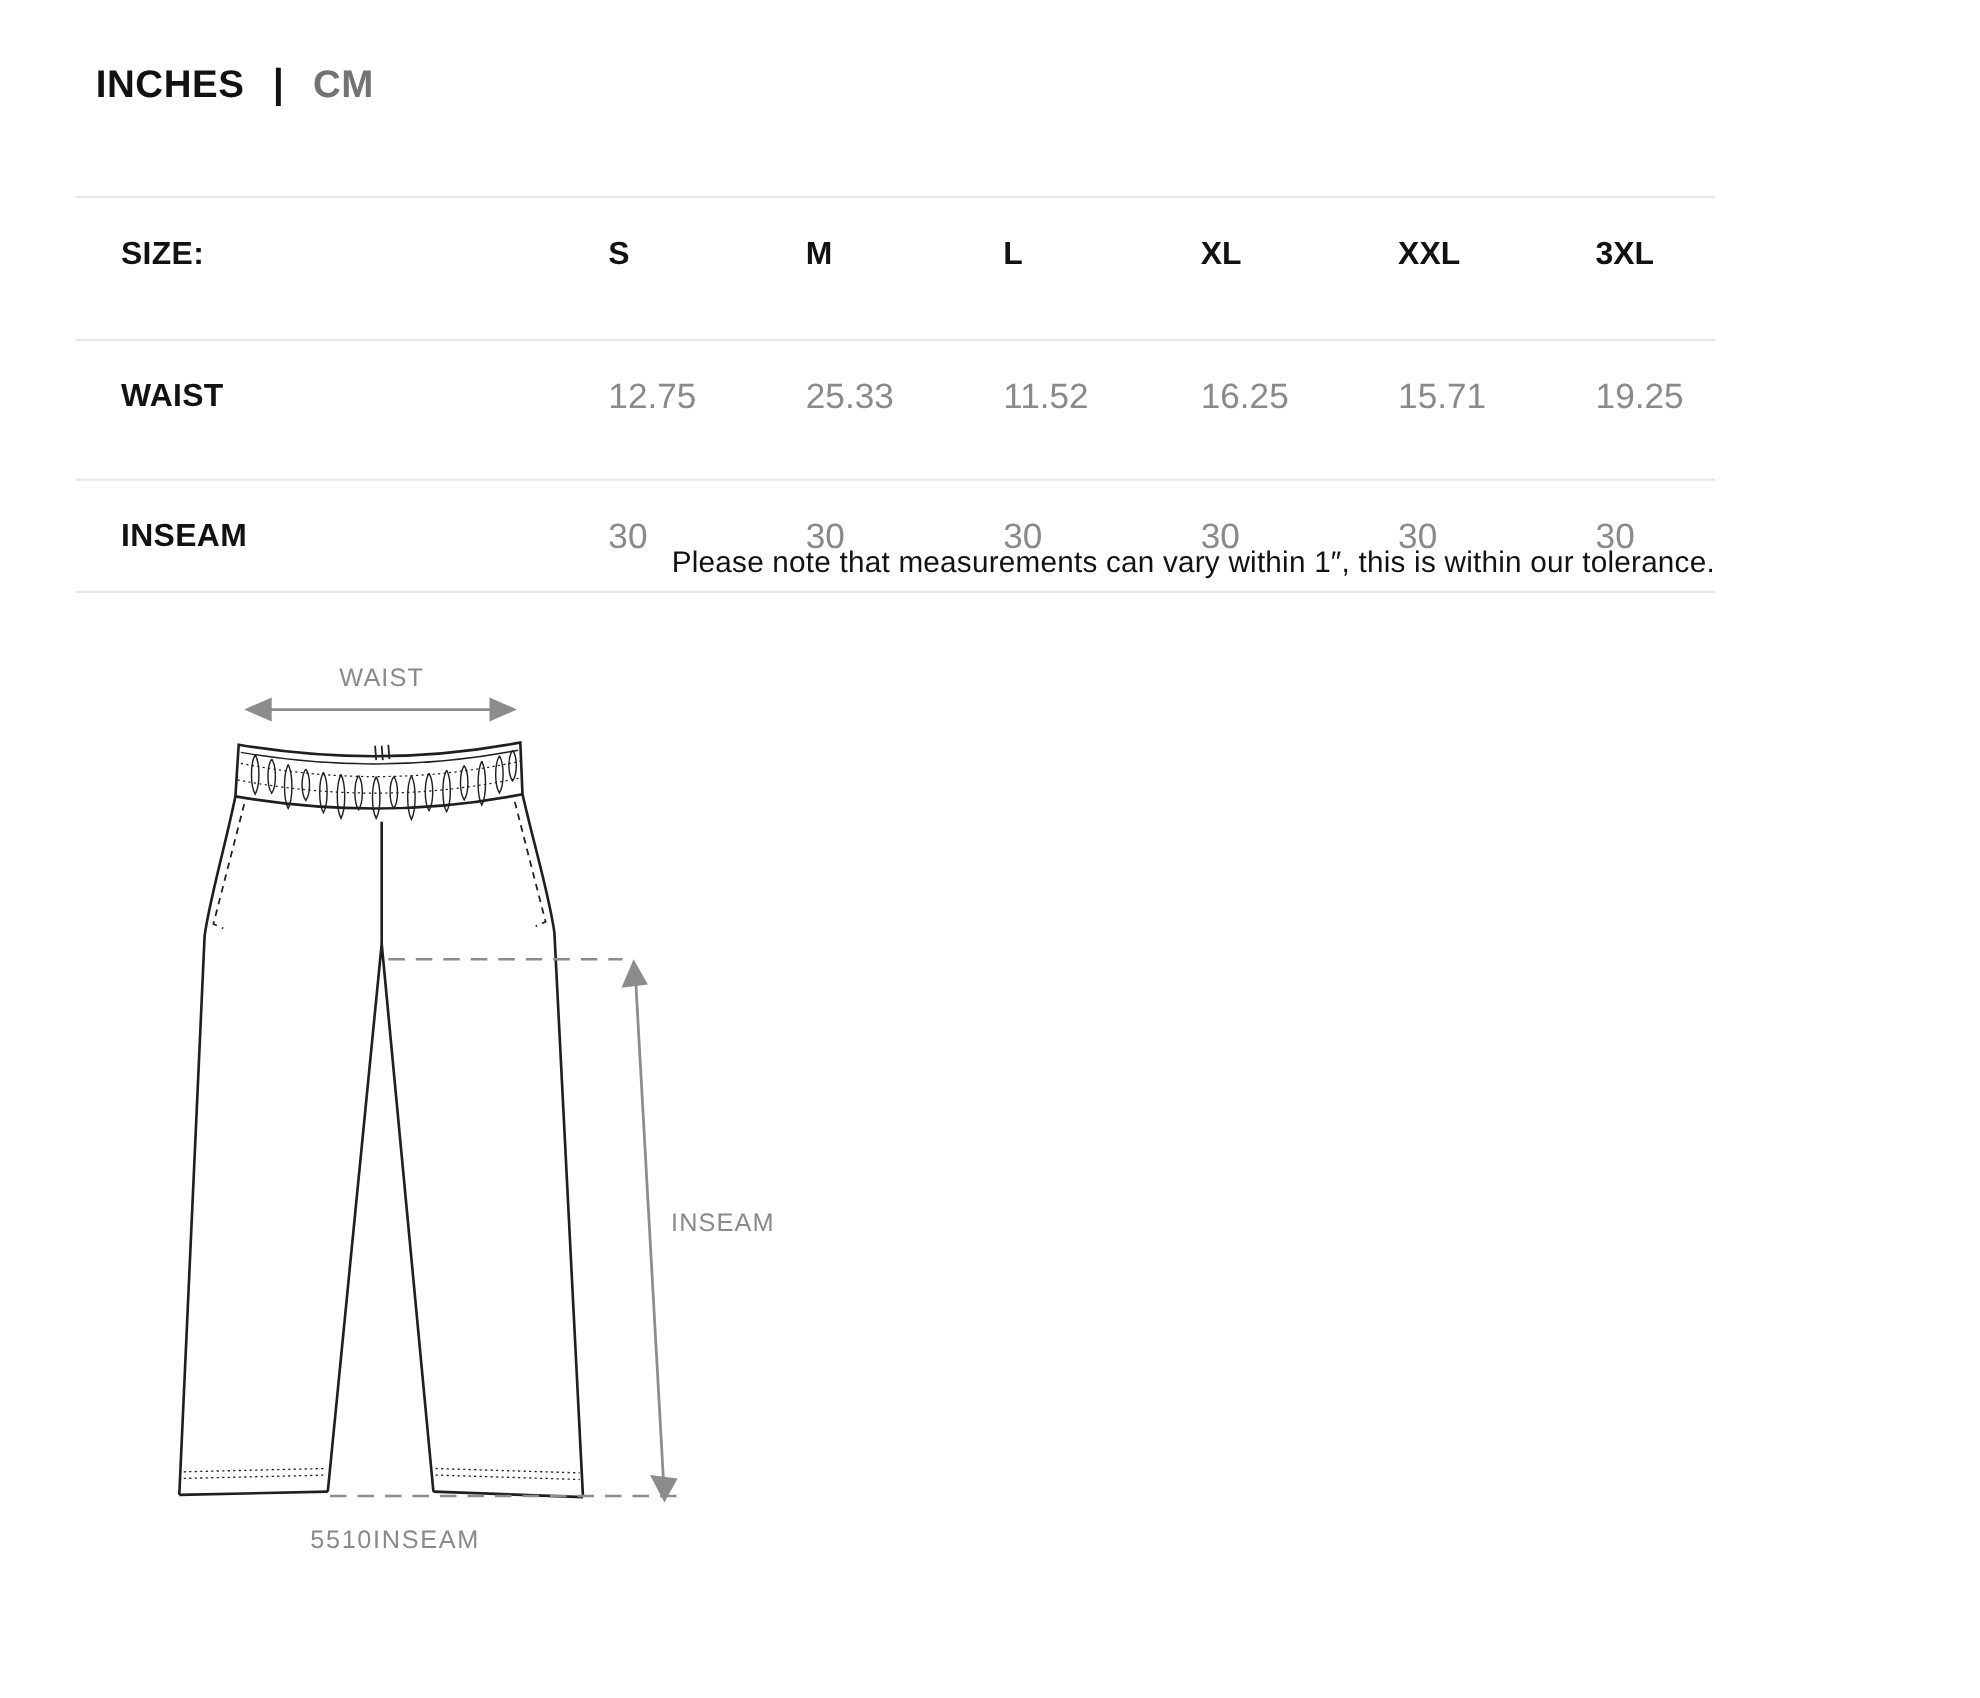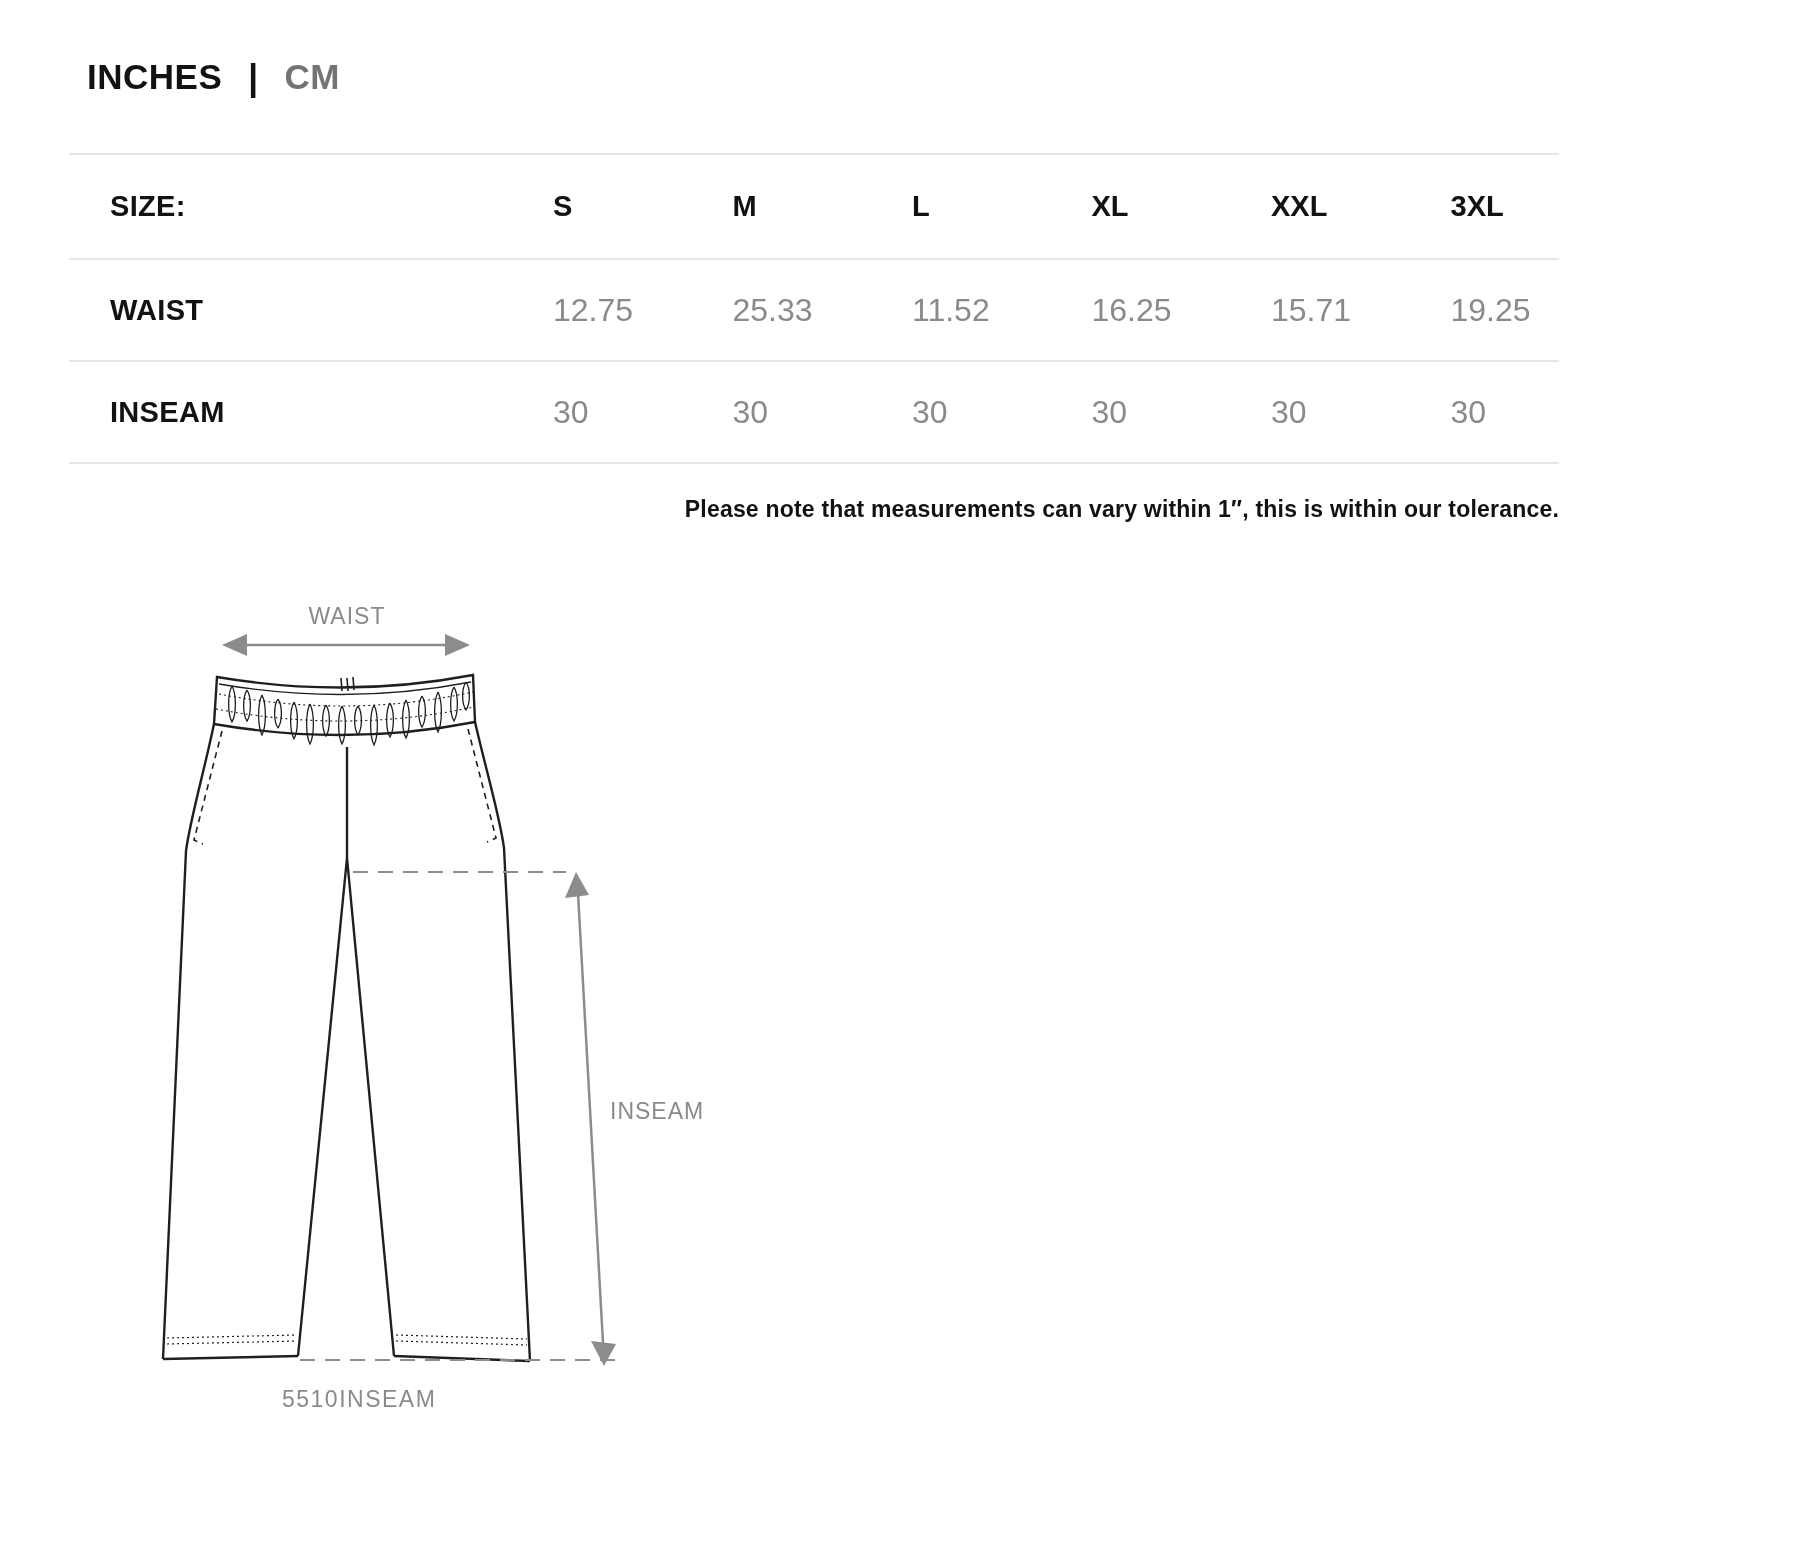--- a/index.html
+++ b/index.html
@@ -34,33 +34,33 @@
   .size-table{
     position:absolute;left:69px;top:153px;width:1490px;
     border-bottom:2px solid var(--divider);
     font-size:29px;
   }
   .t-row{
     display:grid;
     grid-template-columns:484px 179.5px 179.5px 179.5px 179.5px 179.5px auto;
     align-items:center;
     border-top:2px solid var(--divider);
+    margin-top:25px;
   }
   .t-row.header{height:105px;}
   .t-row.body{height:102px;}
   .t-label{font-weight:700;color:var(--text-primary);padding-left:41px;letter-spacing:.3px;}
   .t-size{font-weight:700;color:var(--text-primary);}
   .t-val{font-weight:400;color:var(--text-muted);font-size:32px;}
 
   
   .note{
     position:absolute;top:496px;right:241px;
-    font-size:23px;color:var(--text-primary);letter-spacing:.2px;
+    font-size:27px;color:var(--text-primary);letter-spacing:.2px;
     white-space:nowrap;
-    font-weight:bold;
   }
 
   
   .diagram{position:absolute;left:0;top:520px;width:760px;height:940px;}
   .diagram svg{position:absolute;left:0;top:0;}
   .dim-label{
     position:absolute;color:var(--text-muted);
     font-size:23px;letter-spacing:1px;white-space:nowrap;
   }
   .waist-label{left:347px;top:83px;transform:translateX(-50%);}

